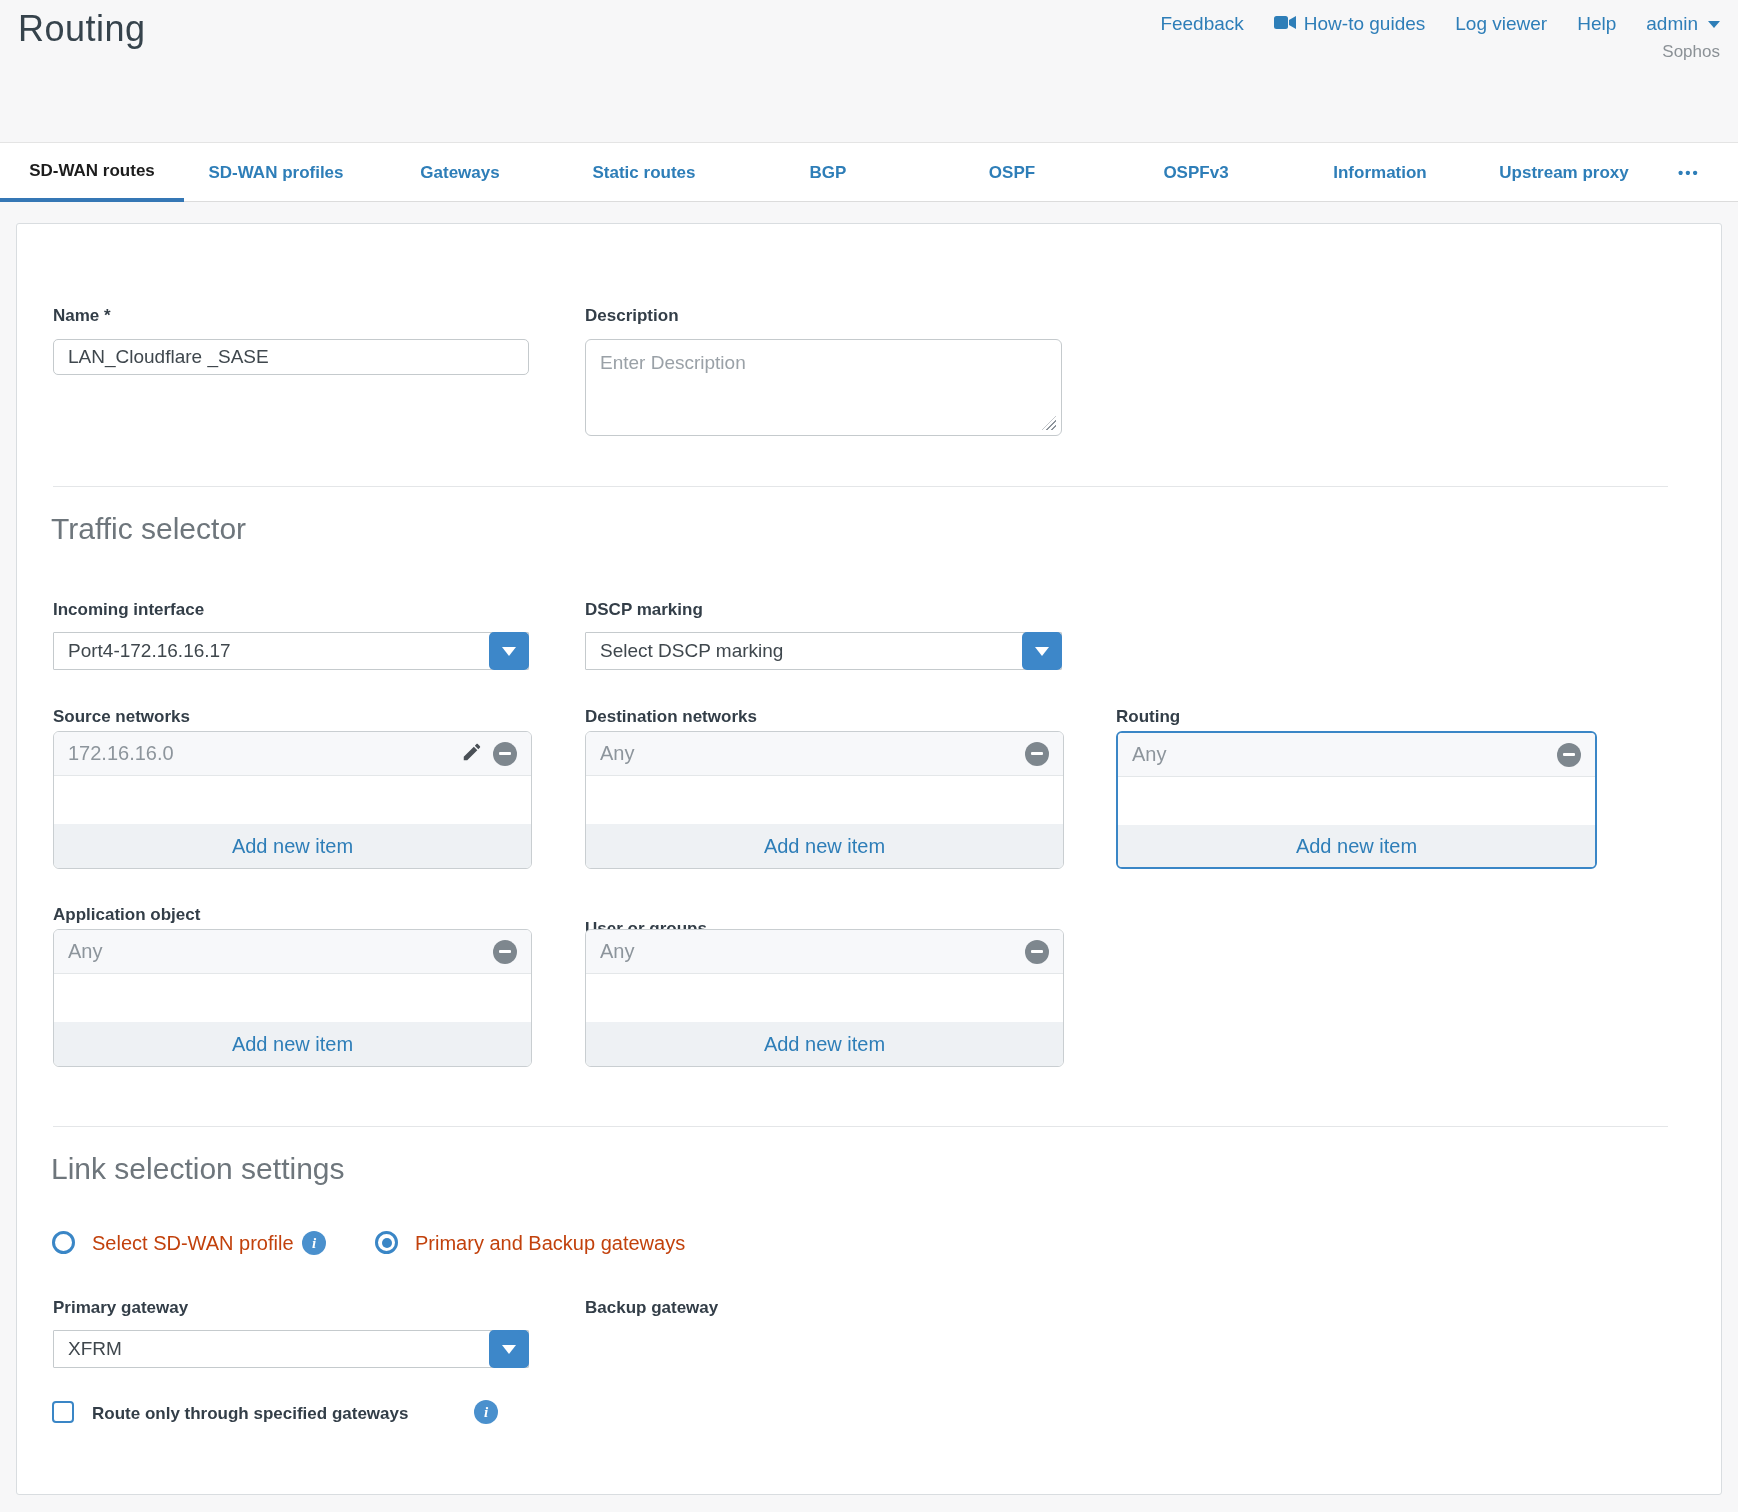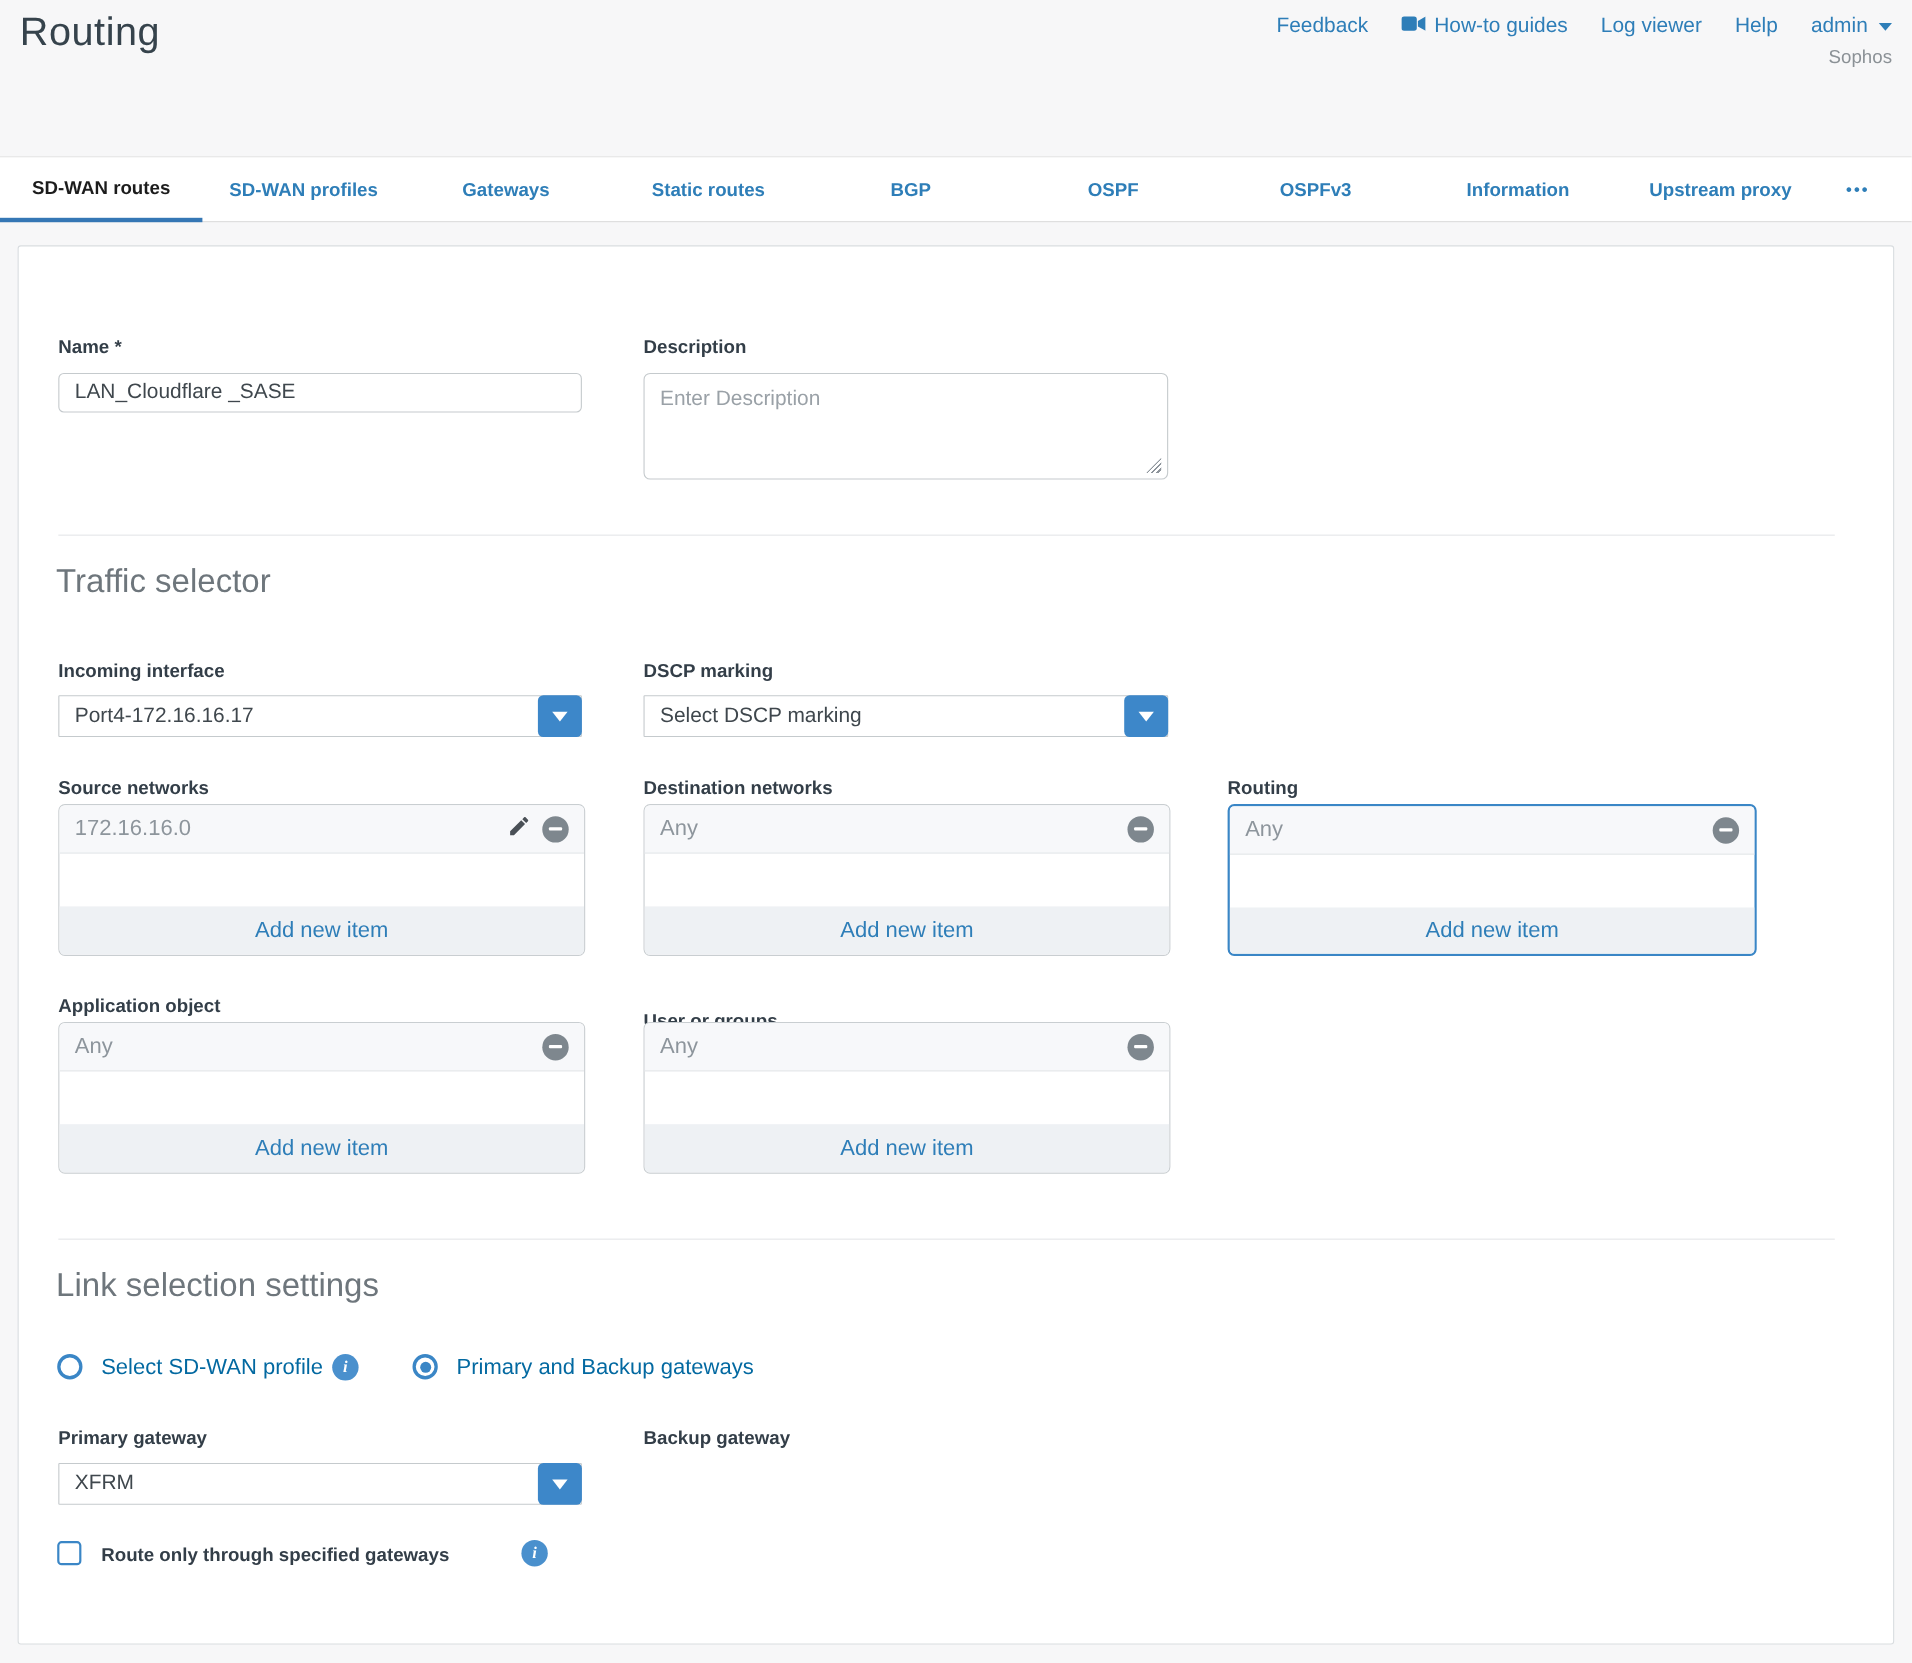--- a/index.html
+++ b/index.html
@@ -48,21 +48,21 @@
   .item-icons { display:flex; align-items:center; gap:10px; }
   .pencil-icon { width:22px; height:22px; cursor:pointer; }
   .minus-icon { width:24px; height:24px; border-radius:50%; background:#7e878e; position:relative; cursor:pointer; }
   .minus-icon::after { content:""; position:absolute; left:6px; top:10.5px; width:12px; height:3px; background:#fff; border-radius:1px; }
   .panel-footer { position:absolute; left:0; right:0; bottom:0; height:44px; background:#eef1f4; display:flex; align-items:center; justify-content:center; font-size:20px; color:#2e7eb8; cursor:pointer; }
   .list-panel.focused .panel-footer { height:42px; }
 
   
   .radio { position:absolute; width:23px; height:23px; border:3px solid #3a86c6; border-radius:50%; background:#fff; cursor:pointer; }
   .radio.selected::after { content:""; position:absolute; left:3.5px; top:3.5px; width:10px; height:10px; border-radius:50%; background:#3a86c6; }
-  .radio-label { position:absolute; font-size:20px; color:#0369a1; }
+  .radio-label { position:absolute; font-size:20px; color:#c2410c; }
   .info-icon { position:absolute; width:24px; height:24px; border-radius:50%; background:#4a90cd; color:#fff; font-family:"Liberation Serif",serif; font-style:italic; font-weight:700; font-size:15px; display:flex; align-items:center; justify-content:center; cursor:pointer; }
   .info-icon::after { content:"i"; }
   .checkbox { position:absolute; width:22px; height:22px; border:2px solid #3a86c6; border-radius:4px; background:#fff; cursor:pointer; }
   .check-label { position:absolute; font-size:17px; font-weight:700; color:#333e48; }
 
   .video-icon { display:inline-block; }
 </style>
 </head>
 <body>
 

